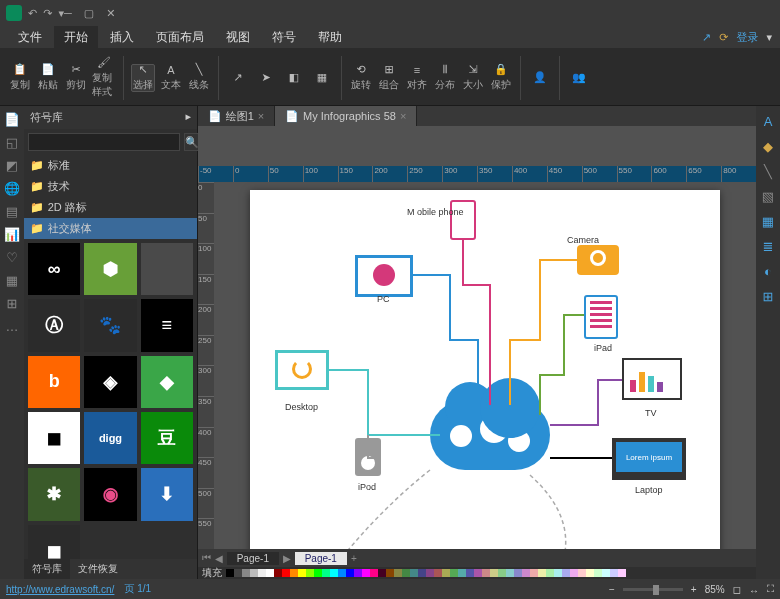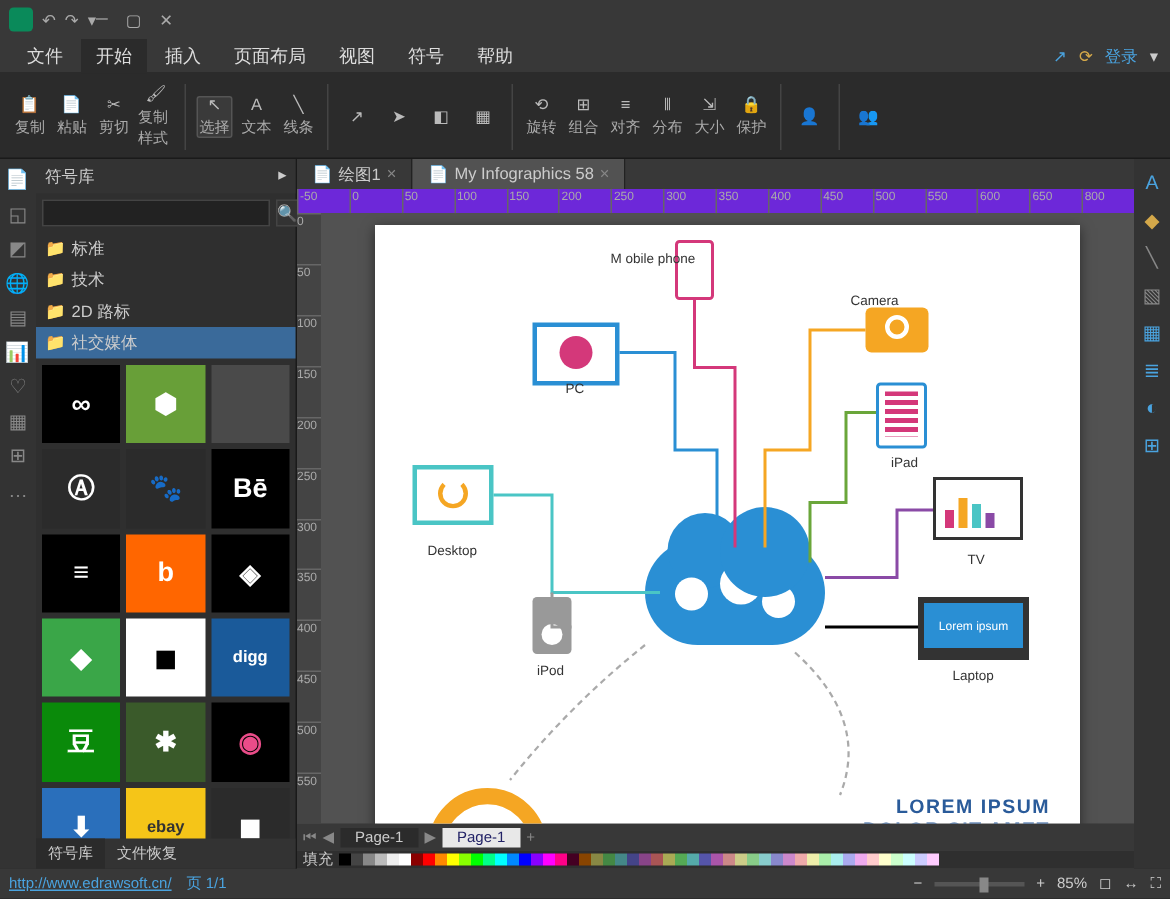--- a/index.html
+++ b/index.html
@@ -35,21 +35,21 @@
 .sym-grid { flex: 1; overflow-y: auto; padding: 4px; display: grid; grid-template-columns: repeat(3,1fr); gap: 4px; }
 .sym-item { aspect-ratio: 1; display: flex; align-items: center; justify-content: center; color: #fff; font-size: 18px; font-weight: bold; cursor: pointer; }
 .sym-tabs { display: flex; background: #333; }
 .sym-tabs .st { padding: 3px 8px; font-size: 10px; cursor: pointer; }
 .sym-tabs .st.active { background: #2b2b2b; }
 .canvas-area { flex: 1; display: flex; flex-direction: column; background: #525252; position: relative; }
 .doc-tabs { height: 20px; display: flex; background: #383838; }
 .doc-tab { padding: 2px 10px; display: flex; align-items: center; gap: 4px; font-size: 11px; cursor: pointer; border-right: 1px solid #222; }
 .doc-tab.active { background: #525252; }
 .doc-tab .close { color: #888; }
-.ruler-h { height: 16px; background: #6d28d9; position: relative; overflow: hidden; font-size: 8px; color: #aaa; display: flex; }
+.ruler-h { height: 16px; background: #0c4a6e; position: relative; overflow: hidden; font-size: 8px; color: #aaa; display: flex; margin-top: 40px; }
 .ruler-h span { flex: 1; border-left: 1px solid #666; text-align: left; padding-left: 1px; }
 .ruler-v { width: 16px; background: #444; display: flex; flex-direction: column; font-size: 8px; color: #aaa; }
 .ruler-v span { flex: 1; border-top: 1px solid #666; }
 .canvas-scroll { flex: 1; display: flex; overflow: hidden; }
 .canvas-inner { flex: 1; background: #525252; display: flex; justify-content: center; align-items: flex-start; padding: 8px 8px 0; overflow: hidden; }
 .page { width: 470px; height: 430px; background: #fff; box-shadow: 0 2px 8px rgba(0,0,0,.5); position: relative; }
 .page-tabs { height: 18px; background: #383838; display: flex; align-items: center; padding: 0 4px; gap: 4px; font-size: 10px; }
 .page-tabs .pt { padding: 1px 10px; cursor: pointer; }
 .page-tabs .pt.dark { background: #2b2b2b; color: #ccc; }
 .page-tabs .pt.light { background: #e8e8e8; color: #226; }
@@ -177,32 +177,30 @@
           <span class="folder">📁</span>
           <span>社交媒体</span>
         </div>
     </div>
     <div class="sym-grid" id="sym-grid">
         <div class="sym-item" style="background: rgb(0, 0, 0); color: rgb(255, 255, 255); font-size: 18px;">∞</div>
         <div class="sym-item" style="background: rgb(104, 159, 56); color: rgb(255, 255, 255); font-size: 18px;">⬢</div>
         <div class="sym-item" style="background: rgb(74, 74, 74); color: rgb(255, 255, 255); font-size: 18px;"></div>
         <div class="sym-item" style="background: rgb(43, 43, 43); color: rgb(255, 255, 255); font-size: 18px;">Ⓐ</div>
         <div class="sym-item" style="background: rgb(43, 43, 43); color: rgb(255, 255, 255); font-size: 18px;">🐾</div>
-        <div class="sym-item" style="background: rgb(0, 0, 0); color: rgb(255, 255, 255); font-size: 18px;">Bē</div>
         <div class="sym-item" style="background: rgb(0, 0, 0); color: rgb(255, 255, 255); font-size: 18px;">≡</div>
         <div class="sym-item" style="background: rgb(255, 102, 0); color: rgb(255, 255, 255); font-size: 18px;">b</div>
         <div class="sym-item" style="background: rgb(0, 0, 0); color: rgb(255, 255, 255); font-size: 18px;">◈</div>
         <div class="sym-item" style="background: rgb(58, 166, 72); color: rgb(255, 255, 255); font-size: 18px;">◆</div>
         <div class="sym-item" style="background: rgb(255, 255, 255); color: rgb(0, 0, 0); font-size: 18px;">◼</div>
         <div class="sym-item" style="background: rgb(26, 90, 154); color: rgb(255, 255, 255); font-size: 11px;">digg</div>
         <div class="sym-item" style="background: rgb(10, 138, 10); color: rgb(255, 255, 255); font-size: 18px;">豆</div>
         <div class="sym-item" style="background: rgb(58, 90, 42); color: rgb(255, 255, 255); font-size: 18px;">✱</div>
         <div class="sym-item" style="background: rgb(0, 0, 0); color: rgb(234, 76, 137); font-size: 18px;">◉</div>
         <div class="sym-item" style="background: rgb(42, 111, 187); color: rgb(255, 255, 255); font-size: 18px;">⬇</div>
-        <div class="sym-item" style="background: rgb(245, 197, 24); color: rgb(51, 51, 51); font-size: 11px;">ebay</div>
         <div class="sym-item" style="background: rgb(43, 43, 43); color: rgb(255, 255, 255); font-size: 18px;">◼</div>
       </div>
     <div class="sym-tabs">
       <div class="st active">符号库</div>
       <div class="st">文件恢复</div>
     </div>
   </div>
 
   <div class="canvas-area">
     <div class="doc-tabs">

